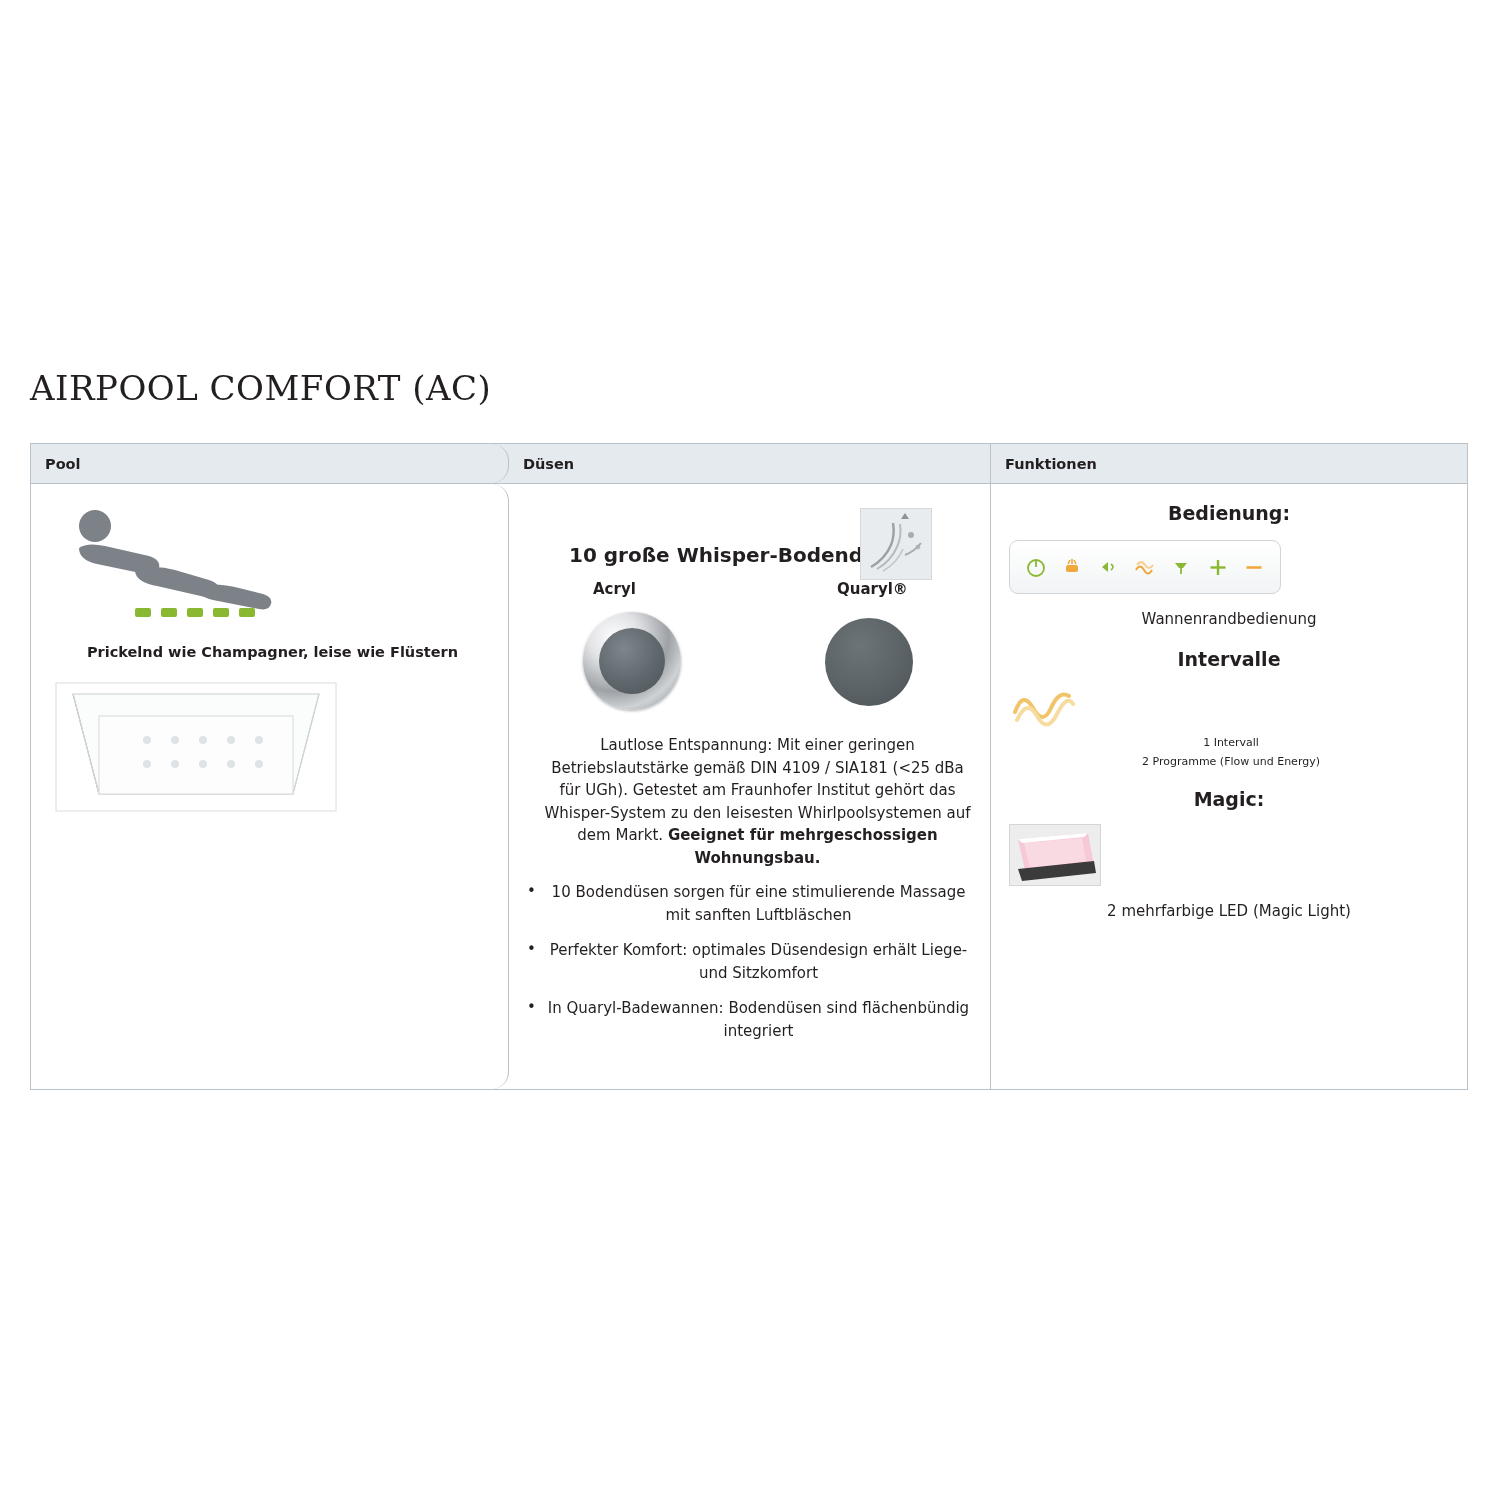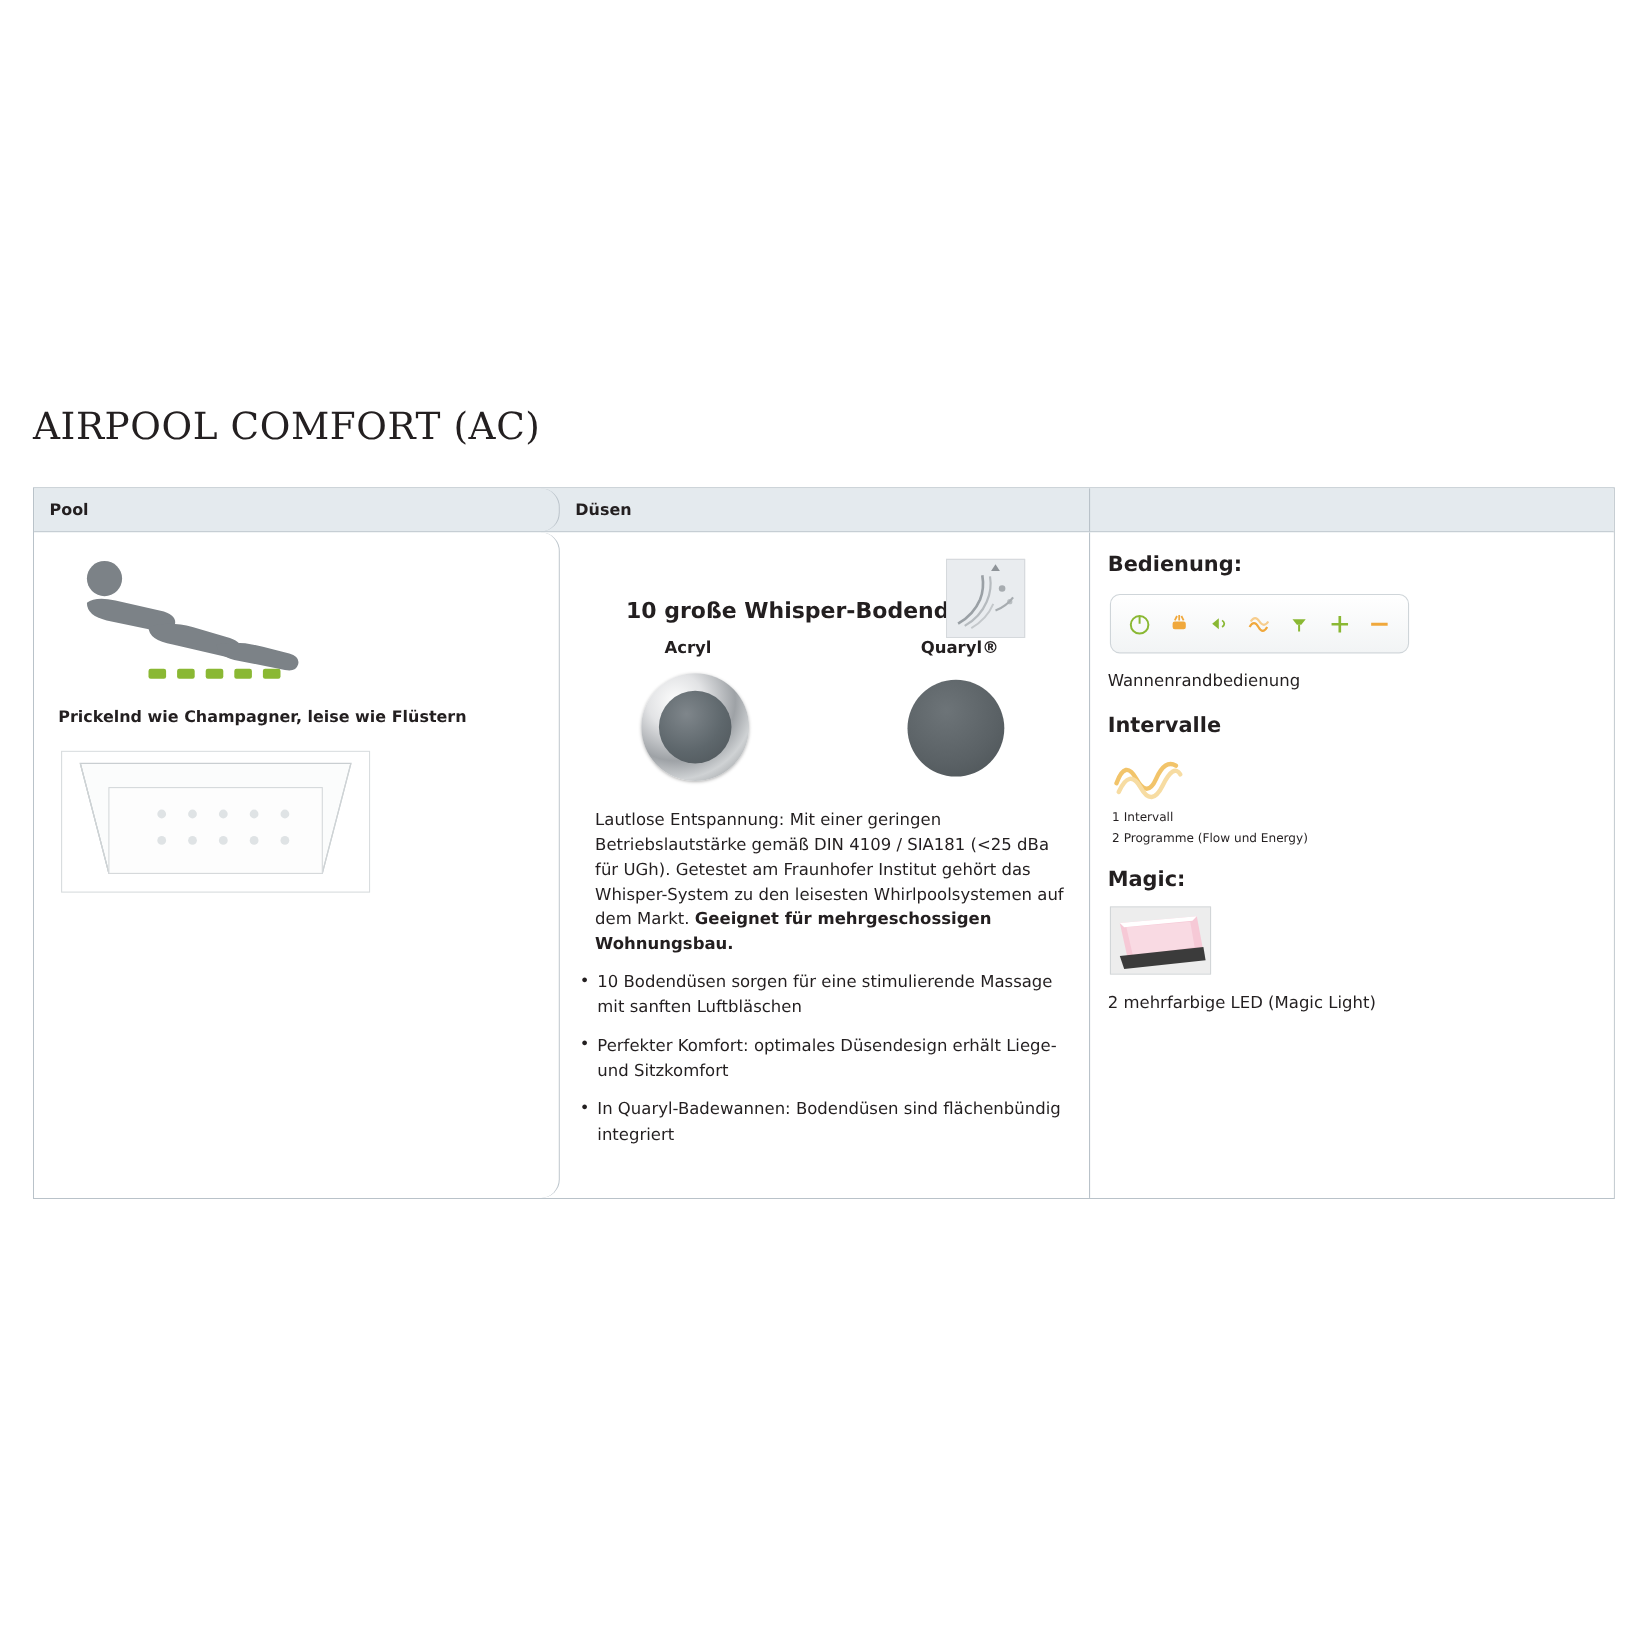--- a/index.html
+++ b/index.html
@@ -59,20 +59,21 @@
   .sep-right { border-right: 1px solid #b9c2c9; }
   .tbody {
     display: flex;
     background: #ffffff;
     min-height: 580px;
   }
   .td {
     box-sizing: border-box;
     padding: 14px 16px 34px 16px;
     position: relative;
+    text-align: center;
   }
 
   
   .pool-figure {
     position: relative;
     width: 230px;
     height: 120px;
     margin: 6px 0 0 10px;
   }
   .caption-bold {
@@ -114,21 +115,21 @@
   .mat-labels {
     position: relative;
     height: 26px;
     margin-top: 4px;
   }
   .mat-label {
     position: absolute;
     font-size: 15px;
     font-weight: bold;
   }
-  .mat-label.acryl { left: 79px; }
+  .mat-label.acryl { left: 68px; }
   .mat-label.quaryl { left: 312px; }
   .nozzles {
     position: relative;
     height: 116px;
     margin-top: 6px;
   }
   .nozzle-acryl {
     position: absolute;
     left: 58px;
     top: 0;
@@ -241,20 +242,21 @@
 
 <div class="page">
 
   <div class="title">AIRPOOL COMFORT (AC)</div>
 
   <div class="table">
 
     <div class="thead">
       <div class="th col1 sep-right">Pool</div>
       <div class="th col2 sep-right">Düsen</div>
+      <div class="th col3">Funktionen</div>
     </div>
 
     <div class="tbody">
 
       <div class="td col1 sep-right">
 
         <div class="pool-figure">
           <svg width="230" height="120" viewBox="0 0 230 120" xmlns="http://www.w3.org/2000/svg">
             <circle cx="38" cy="22" r="16" fill="#7c8287"></circle>
             <path d="M22 44 Q30 38 48 42 L92 52 Q104 56 102 64 Q100 72 88 70 L40 60 Q22 56 22 44 Z" fill="#7c8287"></path>

